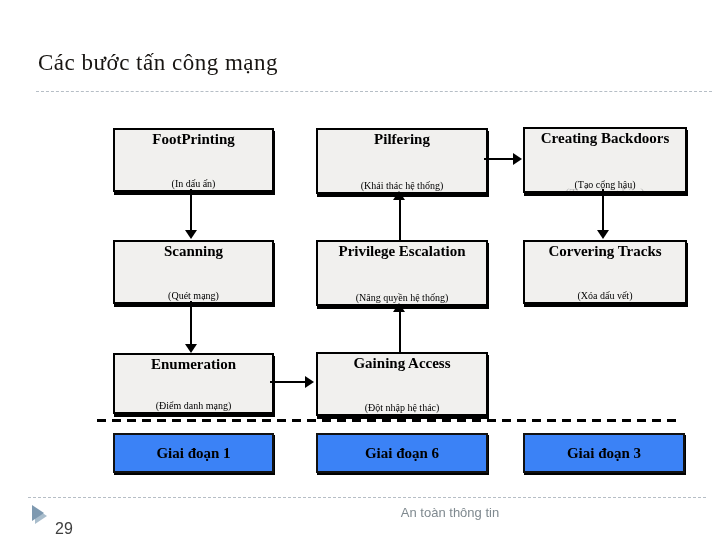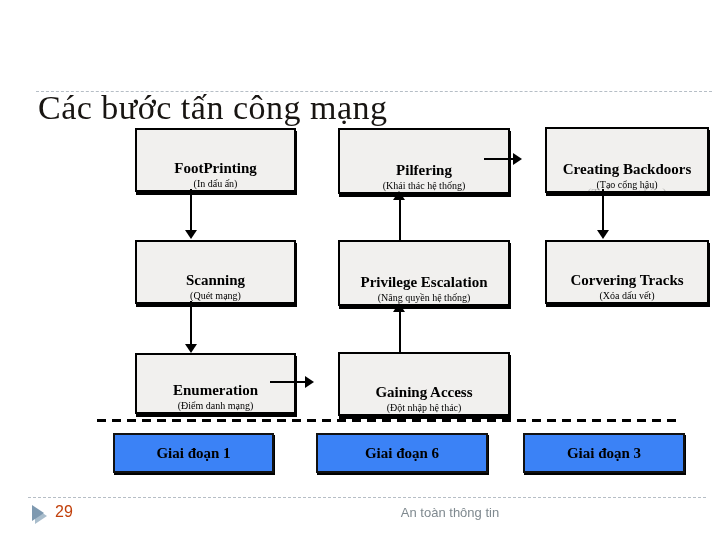--- a/index.html
+++ b/index.html
@@ -2,34 +2,34 @@
 <html><head>
 <meta charset="utf-8">
 <style>
   html,body{margin:0;padding:0;background:#fff;}
   #slide{
     position:relative;width:720px;height:540px;background:#ffffff;
     font-family:"Liberation Serif", serif;overflow:hidden;
   }
   
   #title{
-    position:absolute;left:38px;top:50px;font-size:34px;color:#181512;
-    letter-spacing:.5px;white-space:nowrap;margin-top:39px;
+    position:absolute;left:38px;top:50px;font-size:23px;color:#181512;
+    letter-spacing:.5px;white-space:nowrap;
   }
   .thin-dashed{
     position:absolute;height:0;border-top:1px dashed #b6bec6;
   }
   #title-sep{left:36px;top:91px;width:676px;}
   #footer-sep{left:28px;top:497px;width:678px;}
 
   
   .node{
     position:absolute;background:#f1f0ee;border:2px solid #000;
     box-shadow:1px 3px 0 #000;display:flex;flex-direction:column;
-    align-items:center;justify-content:flex-end;text-align:center;line-height:1.25;margin-left:22px;
+    align-items:center;justify-content:space-between;text-align:center;line-height:1.25;
   }
   .node .en{font-weight:bold;font-size:15px;color:#000;}
   .node .vi{font-size:10px;color:#000;}
   #node-footprinting{left:113px;top:128px;width:157px;height:60px;}
   #node-pilfering{left:316px;top:128px;width:168px;height:62px;}
   #node-backdoors{left:523px;top:127px;width:160px;height:62px;}
   #node-scanning{left:113px;top:240px;width:157px;height:60px;}
   #node-privesc{left:316px;top:240px;width:168px;height:62px;}
   #node-corvering{left:523px;top:240px;width:160px;height:60px;}
   #node-enumeration{left:113px;top:353px;width:157px;height:57px;}
@@ -60,21 +60,21 @@
     display:flex;align-items:center;justify-content:center;
     font-weight:bold;font-size:15px;color:#000;
   }
   #phase-1{left:113px;width:157px;}
   #phase-2{left:316px;width:168px;}
   #phase-3{left:523px;width:158px;}
 
   
   #footer{position:absolute;left:0;top:500px;width:720px;height:40px;font-family:"Liberation Sans", sans-serif;}
   #slide-bullet{position:absolute;left:30px;top:4px;}
-  #slide-number{position:absolute;left:55px;top:3px;font-size:16px;color:#c2410c;}
+  #slide-number{position:absolute;left:55px;top:20px;font-size:16px;color:#404040;}
   #footer-text{position:absolute;left:330px;top:5px;width:240px;text-align:center;font-size:13px;color:#7f898f;}
 </style>
 </head>
 <body>
 
 <div id="slide">
 
   <div id="title">Các bước tấn công mạng</div>
   <div id="title-sep" class="thin-dashed"></div>
 

